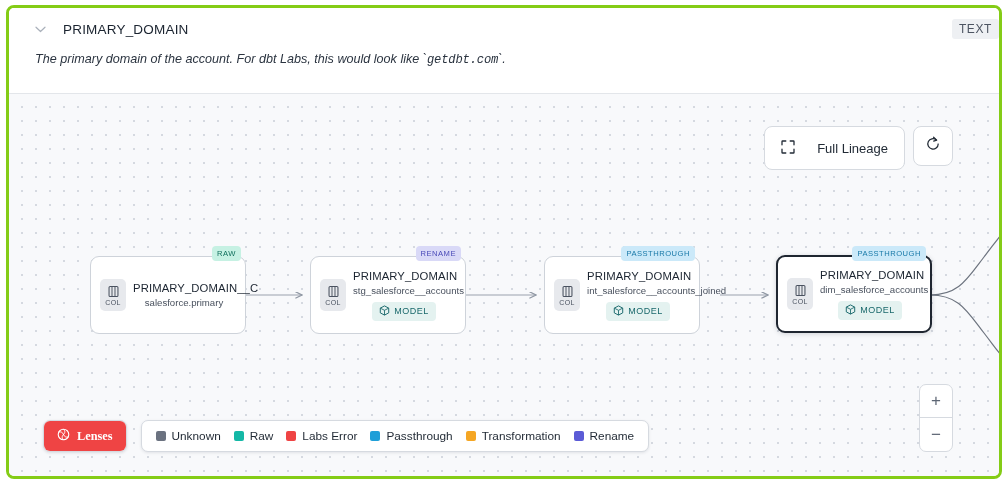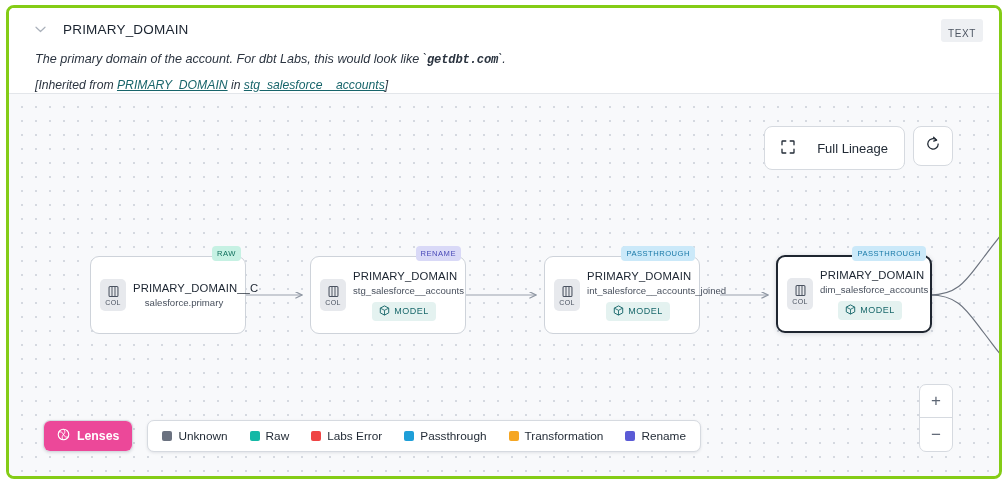--- a/index.html
+++ b/index.html
@@ -45,41 +45,41 @@
     cursor: pointer;
   }
   .chevron-btn svg { display: block; }
   .col-title {
     font-size: 13.5px;
     color: #1b2430;
     letter-spacing: .2px;
   }
   .text-badge {
     position: absolute;
-    top: 11px; right: 16px;
+    top: 11px; right: 0;
     background: #eef0f3;
     color: #4d5562;
-    font-size: 10px;
+    font-size: 12px;
     letter-spacing: .6px;
-    padding: 9px 7px 3px 7px;
+    padding: 3px 7px 3px 7px;
     border-radius: 3px;
   }
   .desc {
     margin-top: 10px;
     margin-left: 4px;
     font-size: 12.6px;
     font-style: italic;
     color: #2b3440;
     line-height: 1.45;
     white-space: nowrap;
   }
   .desc .mono {
     font-family: "Liberation Mono", monospace;
     font-style: italic;
-    font-weight: bold;
+    font-weight: normal;
     font-size: 12.2px;
     letter-spacing: -0.2px;
   }
   .inherit {
     margin-top: 7px;
     margin-left: 4px;
     font-size: 12.2px;
     font-style: italic;
     color: #2b3440;
     line-height: 1.4;
@@ -236,38 +236,39 @@
     height: 32px;
     border-radius: 7px;
     overflow: hidden;
     box-shadow: 0 1px 3px rgba(20,30,45,.13);
     border: 1px solid #d6dae0;
     background: #fff;
   }
   .lenses-btn {
     display: flex; align-items: center; gap: 7px;
     padding: 0 13px;
-    background: #ec4899;
+    background: #ef4444;
     color: #ffffff;
     font-size: 12.3px;
     font-weight: bold;
     cursor: pointer;
+    font-family: Liberation Serif, serif;
   }
   .evolution-btn {
     display: flex; align-items: center; gap: 8px;
     padding: 0 11px 0 12px;
     background: #ffffff;
     color: #1f2833;
     font-size: 12.3px;
     cursor: pointer;
   }
   .legend {
     display: flex;
     align-items: center;
-    gap: 22px;
+    gap: 13px;
     height: 32px;
     padding: 13px 14px;
     background: #ffffff;
     border: 1px solid #d6dae0;
     border-radius: 7px;
     box-shadow: 0 1px 3px rgba(20,30,45,.10);
   }
   .legend-item {
     display: flex; align-items: center; gap: 6px;
     font-size: 11.8px;
@@ -290,23 +291,20 @@
           </svg>
         </span>
         <span class="col-title">PRIMARY_DOMAIN</span>
       </div>
       <span class="text-badge">TEXT</span>
 
       <div class="desc">
         <span>The primary domain of the account. For dbt Labs, this would look like `</span><span class="mono">getdbt.com</span><span>`.</span>
       </div>
 
-      <div class="inherit">
-        <span>[Inherited from </span><a href="#">PRIMARY_DOMAIN</a><span> in </span><a href="#">stg_salesforce__accounts</a><span>]</span>
-      </div>
     </div>
 
     <div class="canvas">
 
       <svg class="edges" width="996" height="387" viewBox="0 0 996 387">
         <defs>
           <marker id="ah" markerWidth="7" markerHeight="7" refX="6" refY="3" orient="auto">
             <path d="M0,0 L6,3 L0,6" fill="none" stroke="#8f97a3" stroke-width="1.1"></path>
           </marker>
         </defs>

